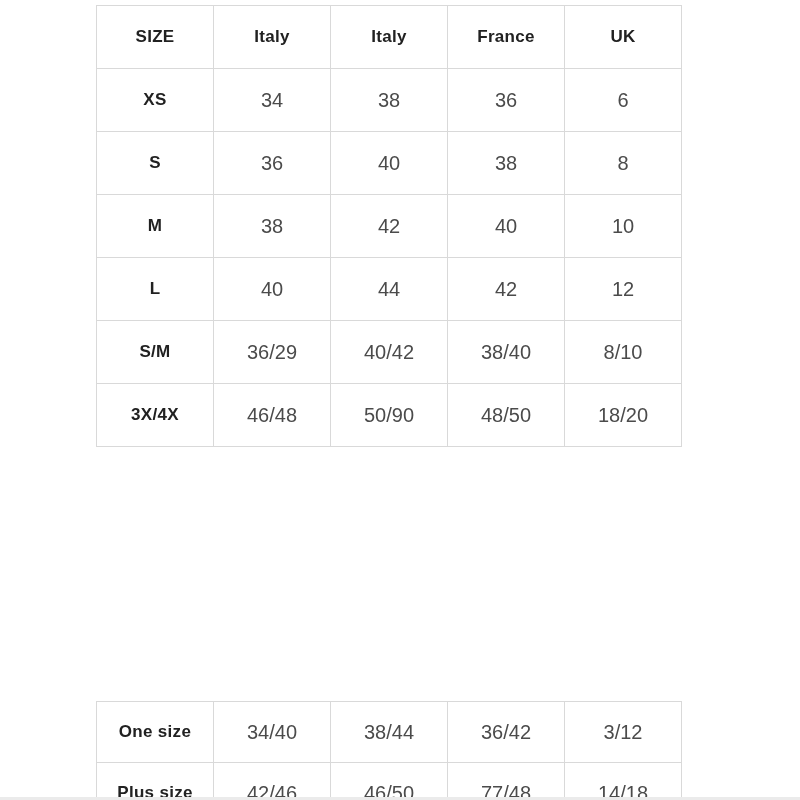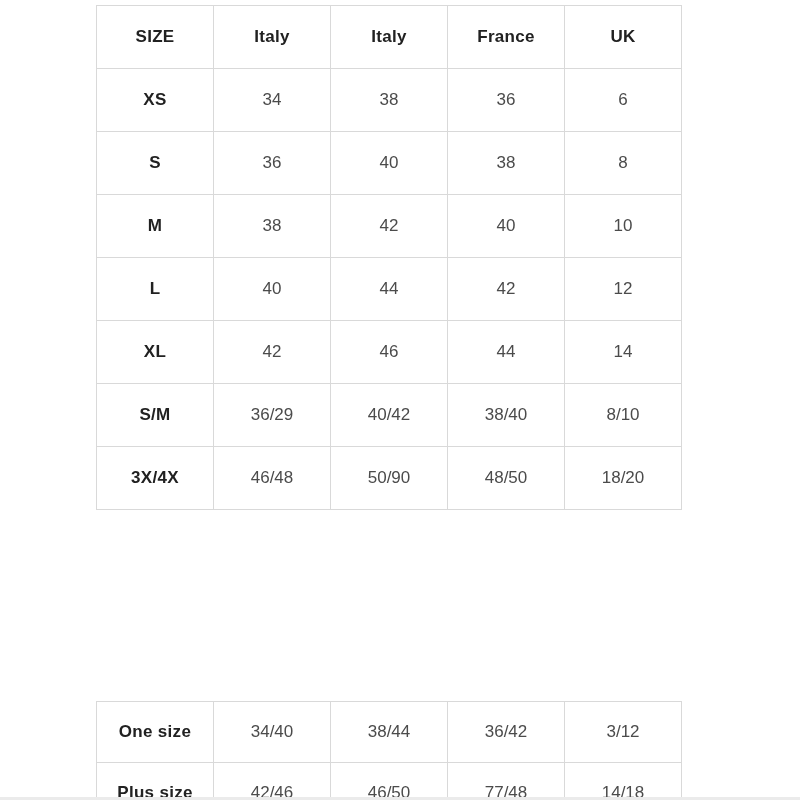--- a/index.html
+++ b/index.html
@@ -39,21 +39,21 @@
   .size-table.special td {
     height: 60px;
   }
   .size-table th {
     font-size: 17px;
     font-weight: 700;
     color: #212121;
     letter-spacing: 0.3px;
   }
   .size-table td {
-    font-size: 17px;
+    font-size: 20px;
     font-weight: 400;
     color: #4b4b4b;
     margin-top: 18px;
   }
   .bottom-band {
     position: absolute;
     left: 0;
     top: 797px;
     width: 800px;
     height: 3px;
@@ -98,27 +98,20 @@
         <td>10</td>
       </tr>
       <tr>
         <th>L</th>
         <td>40</td>
         <td>44</td>
         <td>42</td>
         <td>12</td>
       </tr>
       <tr>
-        <th>XL</th>
-        <td>42</td>
-        <td>46</td>
-        <td>44</td>
-        <td>14</td>
-      </tr>
-      <tr>
         <th>S/M</th>
         <td>36/29</td>
         <td>40/42</td>
         <td>38/40</td>
         <td>8/10</td>
       </tr>
       <tr>
         <th>3X/4X</th>
         <td>46/48</td>
         <td>50/90</td>

